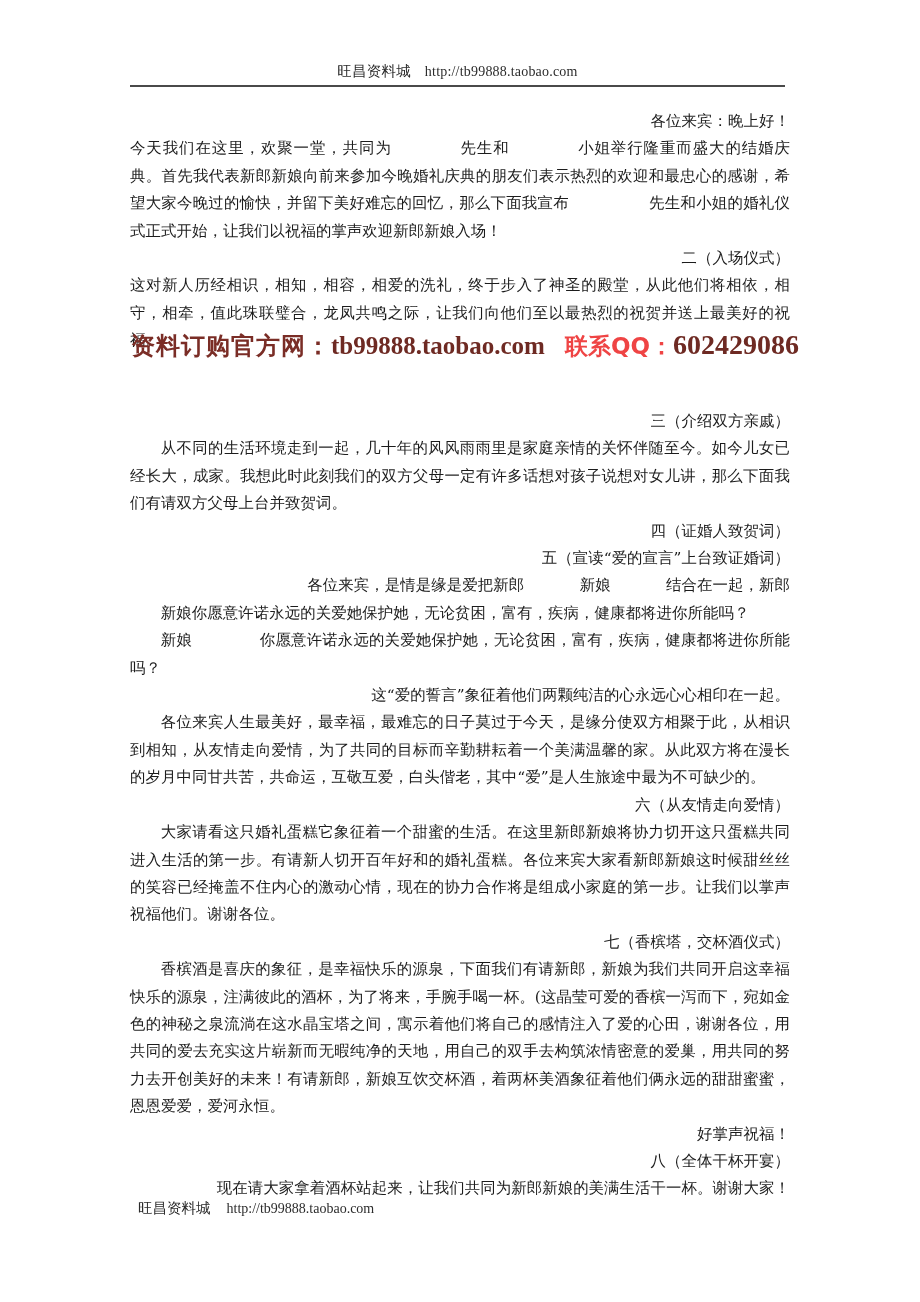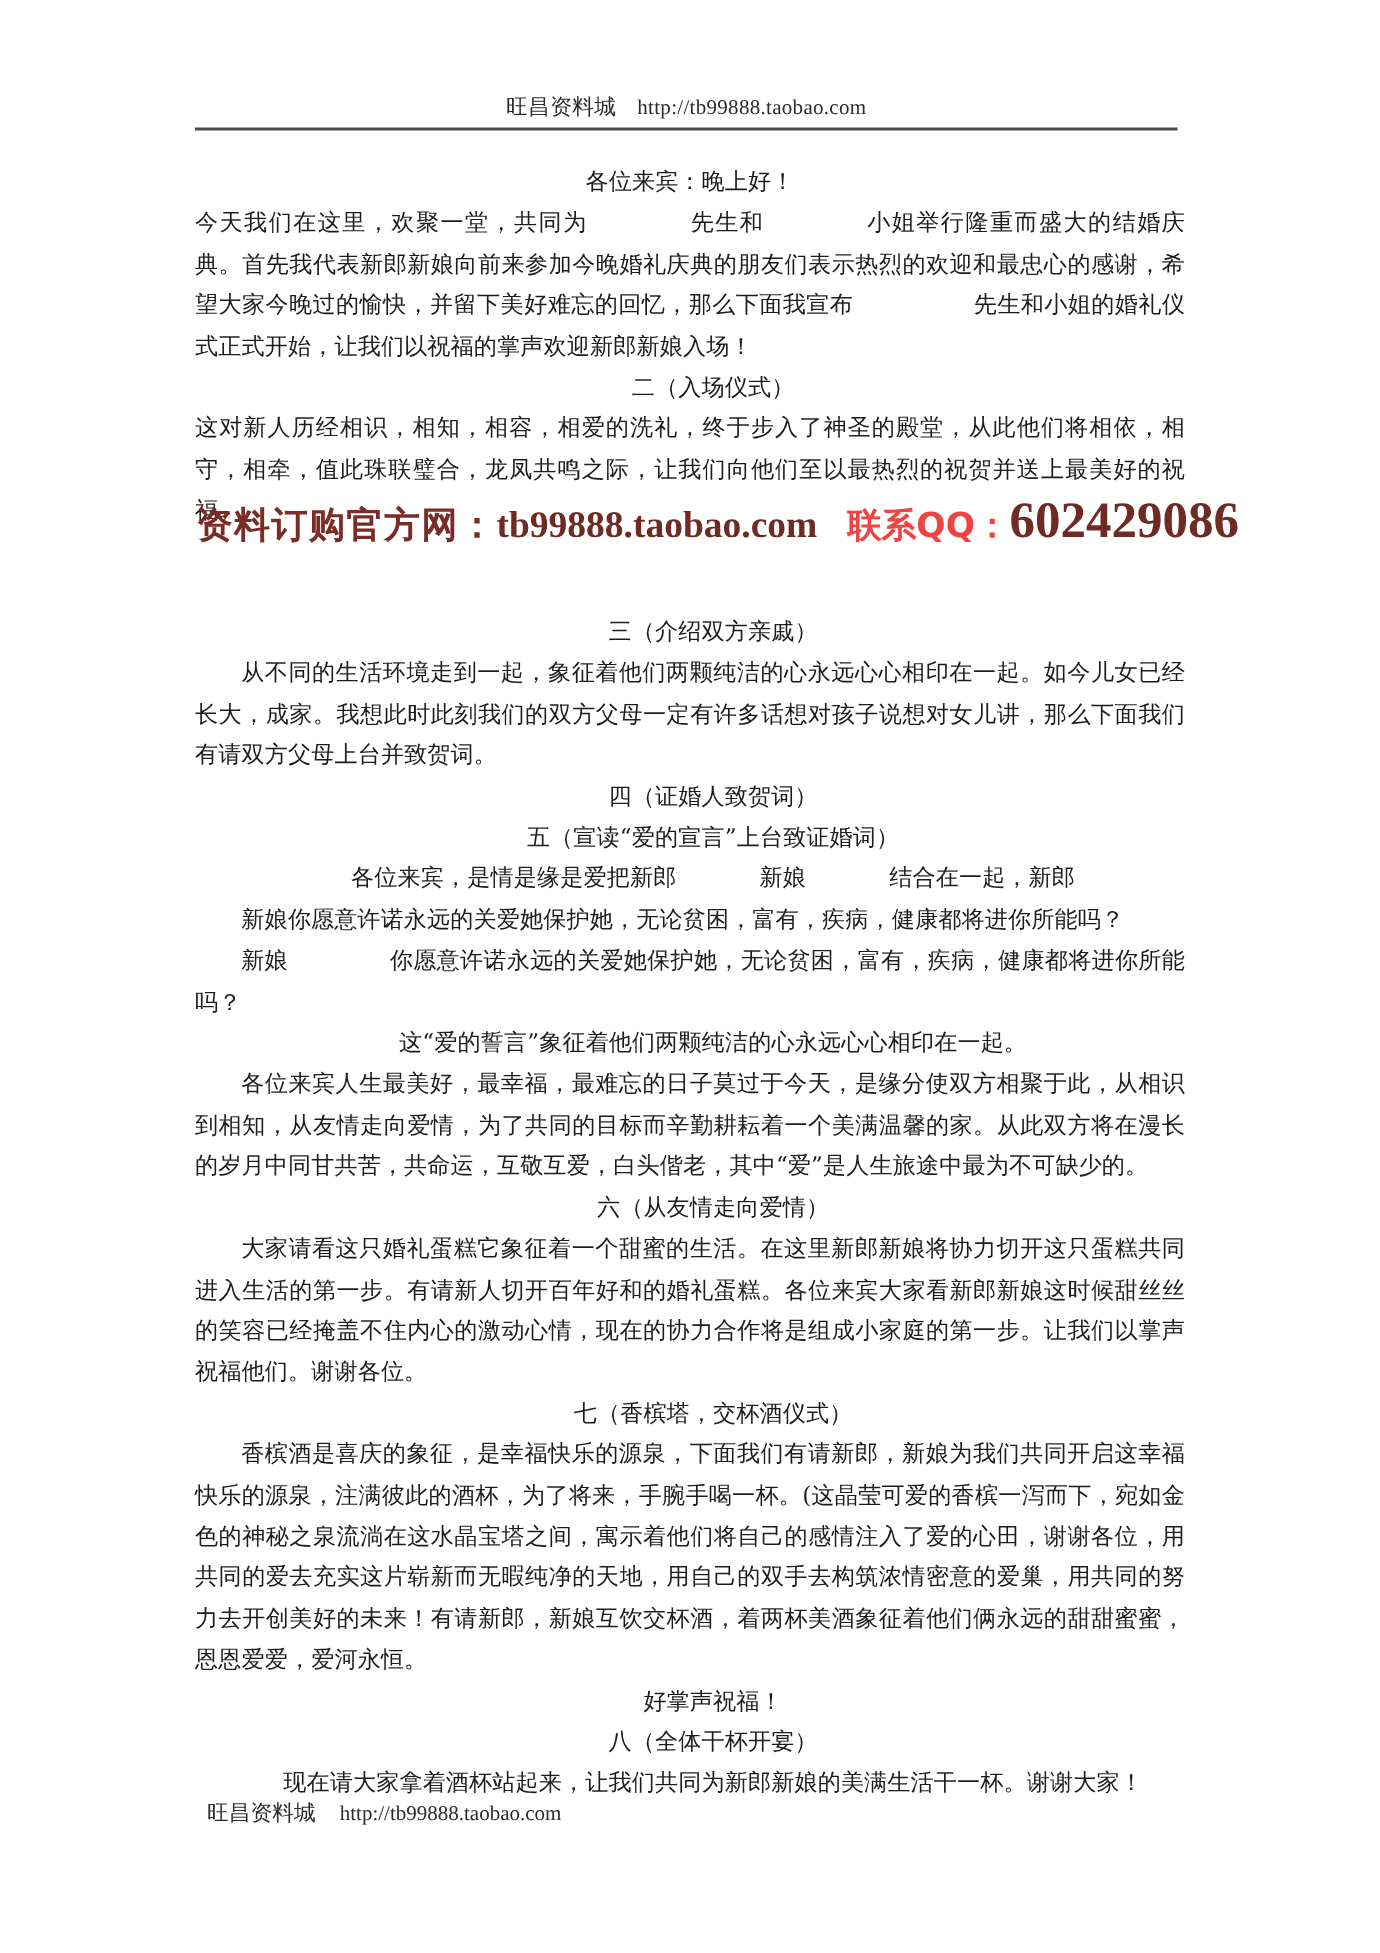--- a/index.html
+++ b/index.html
@@ -68,21 +68,21 @@
     margin: 0;
     color: #1c1c1c;
     letter-spacing: 0.1px;
   }
   .indent {
     text-indent: 2em;
   }
   .gap-s { display: inline-block; width: 3.6em; }
   .gap-m { display: inline-block; width: 4.4em; }
   .gap-l { display: inline-block; width: 5.2em; }
-  .nojust { text-align: center; }
+  .nojust { text-align: right; }
 
   
   .promo-banner {
     position: absolute;
     left: 131px;
     top: 329px;
     width: 680px;
     white-space: nowrap;
   }
   .promo-cn {
@@ -102,21 +102,21 @@
   .promo-sep { display: inline-block; width: 20px; }
   .promo-qq-label {
     font-family: "DejaVu Sans", "Liberation Sans", sans-serif;
     font-weight: bold;
     font-size: 23px;
     color: #ef4444;
   }
   .promo-qq-num {
     font-family: "Liberation Serif", "DejaVu Serif", serif;
     font-weight: bold;
-    font-size: 34px;
+    font-size: 28px;
     color: #6e2a23;
   }
 
   
   .content-lower {
     position: absolute;
     left: 130px;
     top: 408px;
     width: 660px;
   }
@@ -164,21 +164,21 @@
   </div>
 
   <div class="promo-banner">
     <span class="promo-cn">资料订购官方网：</span><span class="promo-url">tb99888.taobao.com</span><span class="promo-sep"></span><span class="promo-qq-label">联系QQ：</span><span class="promo-qq-num">602429086</span>
   </div>
 
   <div class="content-lower">
 
     <p class="para indent nojust">三（介绍双方亲戚）</p>
 
-    <p class="para indent">从不同的生活环境走到一起，象征着他们两颗纯洁的心永远心心相印在一起。如今儿女已经长大，成家。我想此时此刻我们的双方父母一定有许多话想对孩子说想对女儿讲，那么下面我们有请双方父母上台并致贺词。</p>
+    <p class="para indent">从不同的生活环境走到一起，几十年的风风雨雨里是家庭亲情的关怀伴随至今。如今儿女已经长大，成家。我想此时此刻我们的双方父母一定有许多话想对孩子说想对女儿讲，那么下面我们有请双方父母上台并致贺词。</p>
 
     <p class="para indent nojust">四（证婚人致贺词）</p>
 
 
     <p class="para indent nojust">五（宣读“爱的宣言”上台致证婚词）</p>
 
     <p class="para indent nojust"><span>各位来宾，是情是缘是爱把新郎</span><span class="gap-s"></span><span>新娘</span><span class="gap-s"></span><span>结合在一起，新郎</span></p>
 
     <p class="para indent">新娘你愿意许诺永远的关爱她保护她，无论贫困，富有，疾病，健康都将进你所能吗？</p>
 

